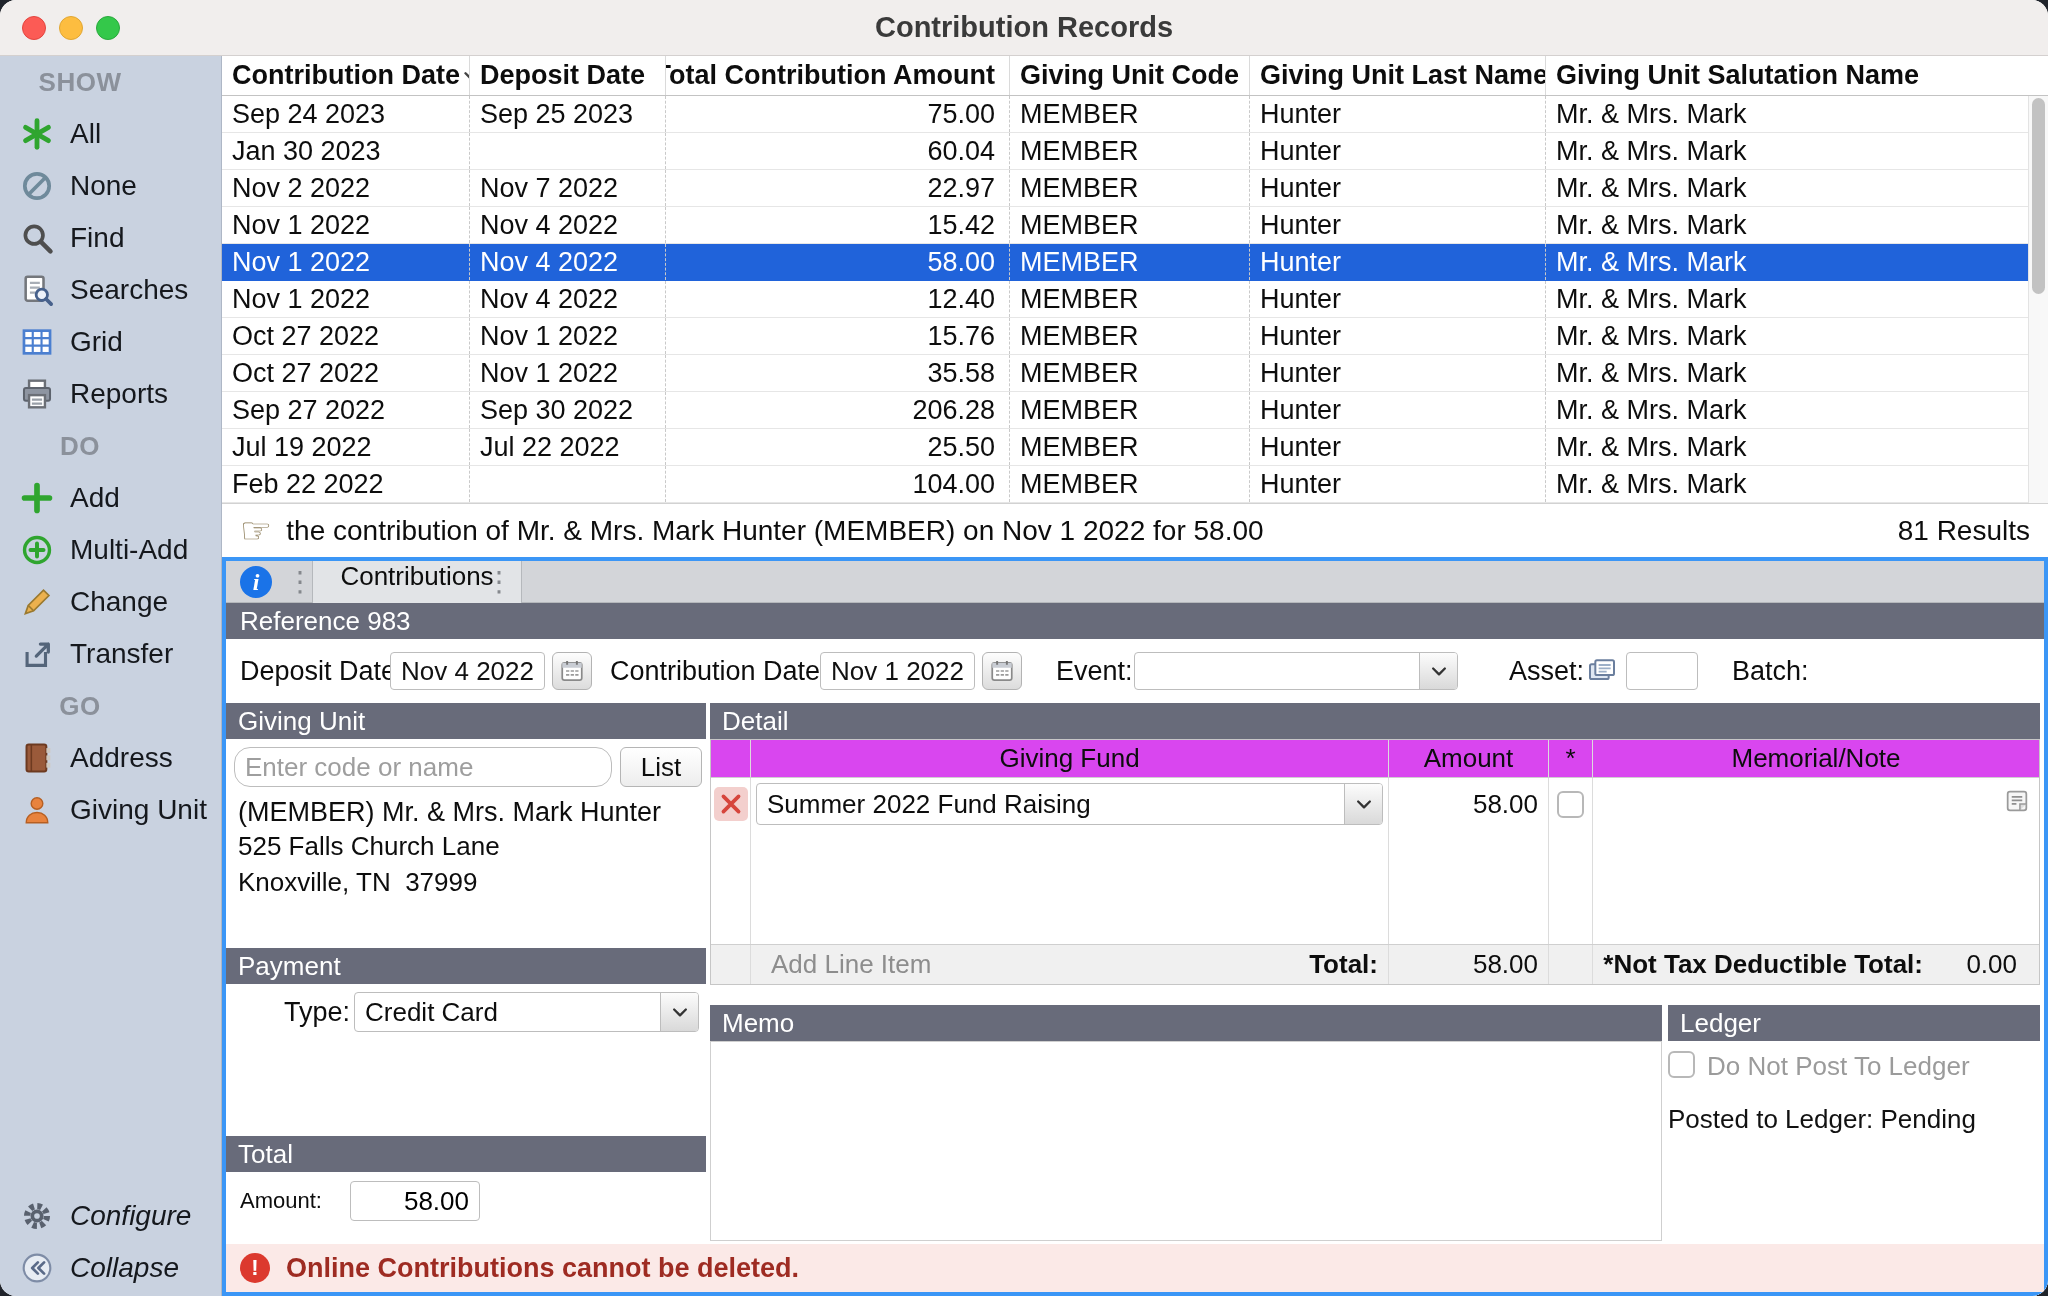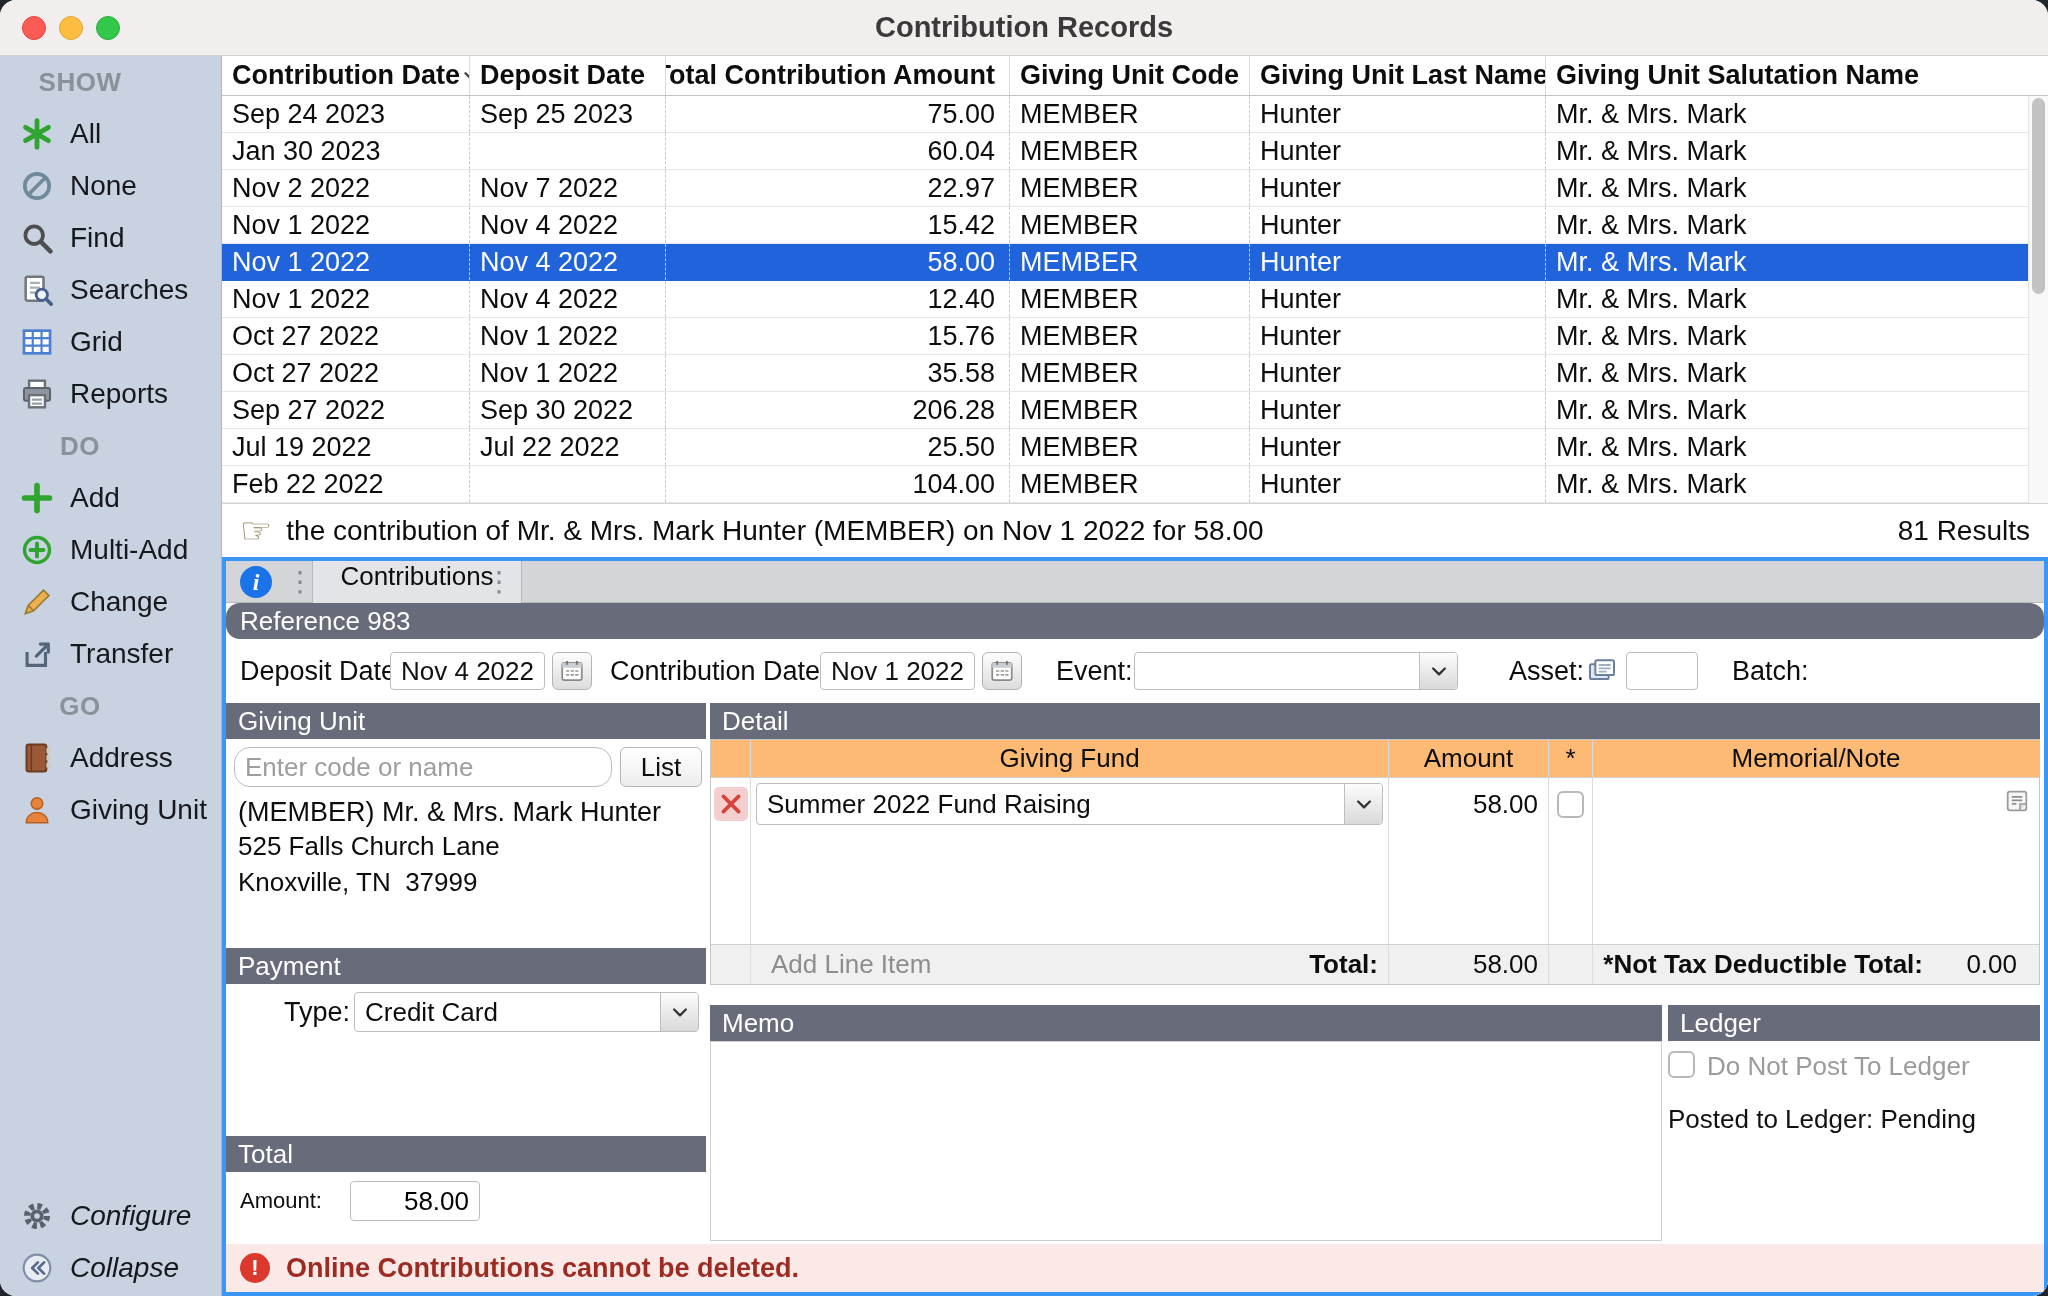--- a/index.html
+++ b/index.html
@@ -49,21 +49,21 @@
   .results { margin-left:auto; font-size:28px; }
 
   
   .panel { position:absolute; left:0; top:501px; width:1826px; height:739px; border:4px solid #3b96f6; background:#fff; }
   .tabbar { position:absolute; left:0; top:0; width:1818px; height:42px; background:#d3d5d9; border-bottom:1px solid #b5b8bc; }
   .info-btn { position:absolute; left:14px; top:5px; width:32px; height:32px; border-radius:50%; background:#1a73e8; color:#fff; font-family:"Liberation Serif", serif; font-style:italic; font-weight:bold; font-size:24px; display:flex; align-items:center; justify-content:center; }
   .dots { color:#85888d; font-size:28px; line-height:42px; }
   .d1 { position:absolute; left:60px; top:0; }
   .tab { position:absolute; left:86px; top:0; width:210px; height:42px; background:#e2e4e7; border-left:1px solid #b5b8bc; border-right:1px solid #b5b8bc; display:flex; justify-content:center; font-size:26px; }
   .tab .dots { position:absolute; right:8px; top:0; }
-  .refbar { position:absolute; left:0; top:42px; width:1818px; height:36px; background:#686b7a; color:#fff; font-size:26px; line-height:36px; padding-left:14px;border-radius:14px; }
+  .refbar { position:absolute; left:0; top:42px; width:1818px; height:36px; background:#686b7a; color:#fff; font-size:26px; line-height:36px; padding-left:14px; }
 
   .fieldsrow { position:absolute; left:0; top:78px; width:1818px; height:64px; background:#fff; }
   .flabel { position:absolute; top:0; height:64px; display:flex; align-items:center; font-size:27px; white-space:nowrap; }
   input { font-family:inherit; outline:none; }
   input::placeholder { color:#9e9e9e; }
   .finput { position:absolute; top:13px; height:38px; border:1px solid #bdbdbd; border-radius:4px; background:#fff; font-size:26px; padding:0 10px; color:#111; }
   .calbtn { position:absolute; top:13px; width:40px; height:38px; border:1px solid #b3b3b3; border-radius:6px; background:linear-gradient(#fdfdfd,#dcdcdc); display:flex; align-items:center; justify-content:center; }
   .calbtn svg { width:26px; height:26px; }
   .asset-icon { position:absolute; top:13px; width:40px; height:38px; display:flex; align-items:center; justify-content:center; }
   .asset-icon svg { width:32px; height:32px; }
@@ -85,21 +85,21 @@
   .gu-input { position:absolute; left:8px; top:186px; width:378px; height:40px; border:1px solid #bdbdbd; border-radius:16px; font-size:26px; padding:0 10px; }
   .list-btn { position:absolute; left:394px; top:186px; width:82px; height:40px; border:1px solid #b5b5b5; border-radius:6px; background:linear-gradient(#ffffff,#ededed); display:flex; align-items:center; justify-content:center; font-size:26px; }
   .gu-name { position:absolute; left:12px; top:236px; font-size:27px; font-weight:normal; }
   .gu-a1 { position:absolute; left:12px; top:270px; font-size:26px; }
   .gu-a2 { position:absolute; left:12px; top:306px; font-size:26px; white-space:pre; }
   .type-label { position:absolute; left:58px; top:431px; height:40px; display:flex; align-items:center; font-size:27px; }
   .amount-label { position:absolute; left:14px; top:620px; height:40px; display:flex; align-items:center; font-size:22px; }
   .amount-input { position:absolute; left:124px; top:620px; width:130px; height:40px; border:1px solid #bdbdbd; border-radius:4px; font-size:26px; padding:0 10px; text-align:right; }
 
   .dtable { position:absolute; left:484px; top:178px; width:1330px; height:246px; border:1px solid #c6c6c6; display:flex; flex-direction:column; font-size:26px; background:#fff; }
-  .dhead { display:flex; height:38px; background:#fdba74; border-bottom:1px solid #cfcfcf; }
+  .dhead { display:flex; height:38px; background:#d946ef; border-bottom:1px solid #cfcfcf; }
   .dhead .dcell { justify-content:center; }
   .drow { display:flex; height:52px; }
   .dfill { display:flex; flex:1; }
   .dfoot { display:flex; height:40px; background:#f0f0f0; border-top:1px solid #cfcfcf; }
   .dcell { height:100%; display:flex; align-items:center; border-right:1px solid #dcdcdc; overflow:hidden; }
   .dcell:last-child { border-right:none; }
   .dc-del { width:40px; justify-content:center; }
   .dc-fund { width:638px; }
   .dc-amt { width:160px; }
   .dc-star { width:44px; justify-content:center; }

